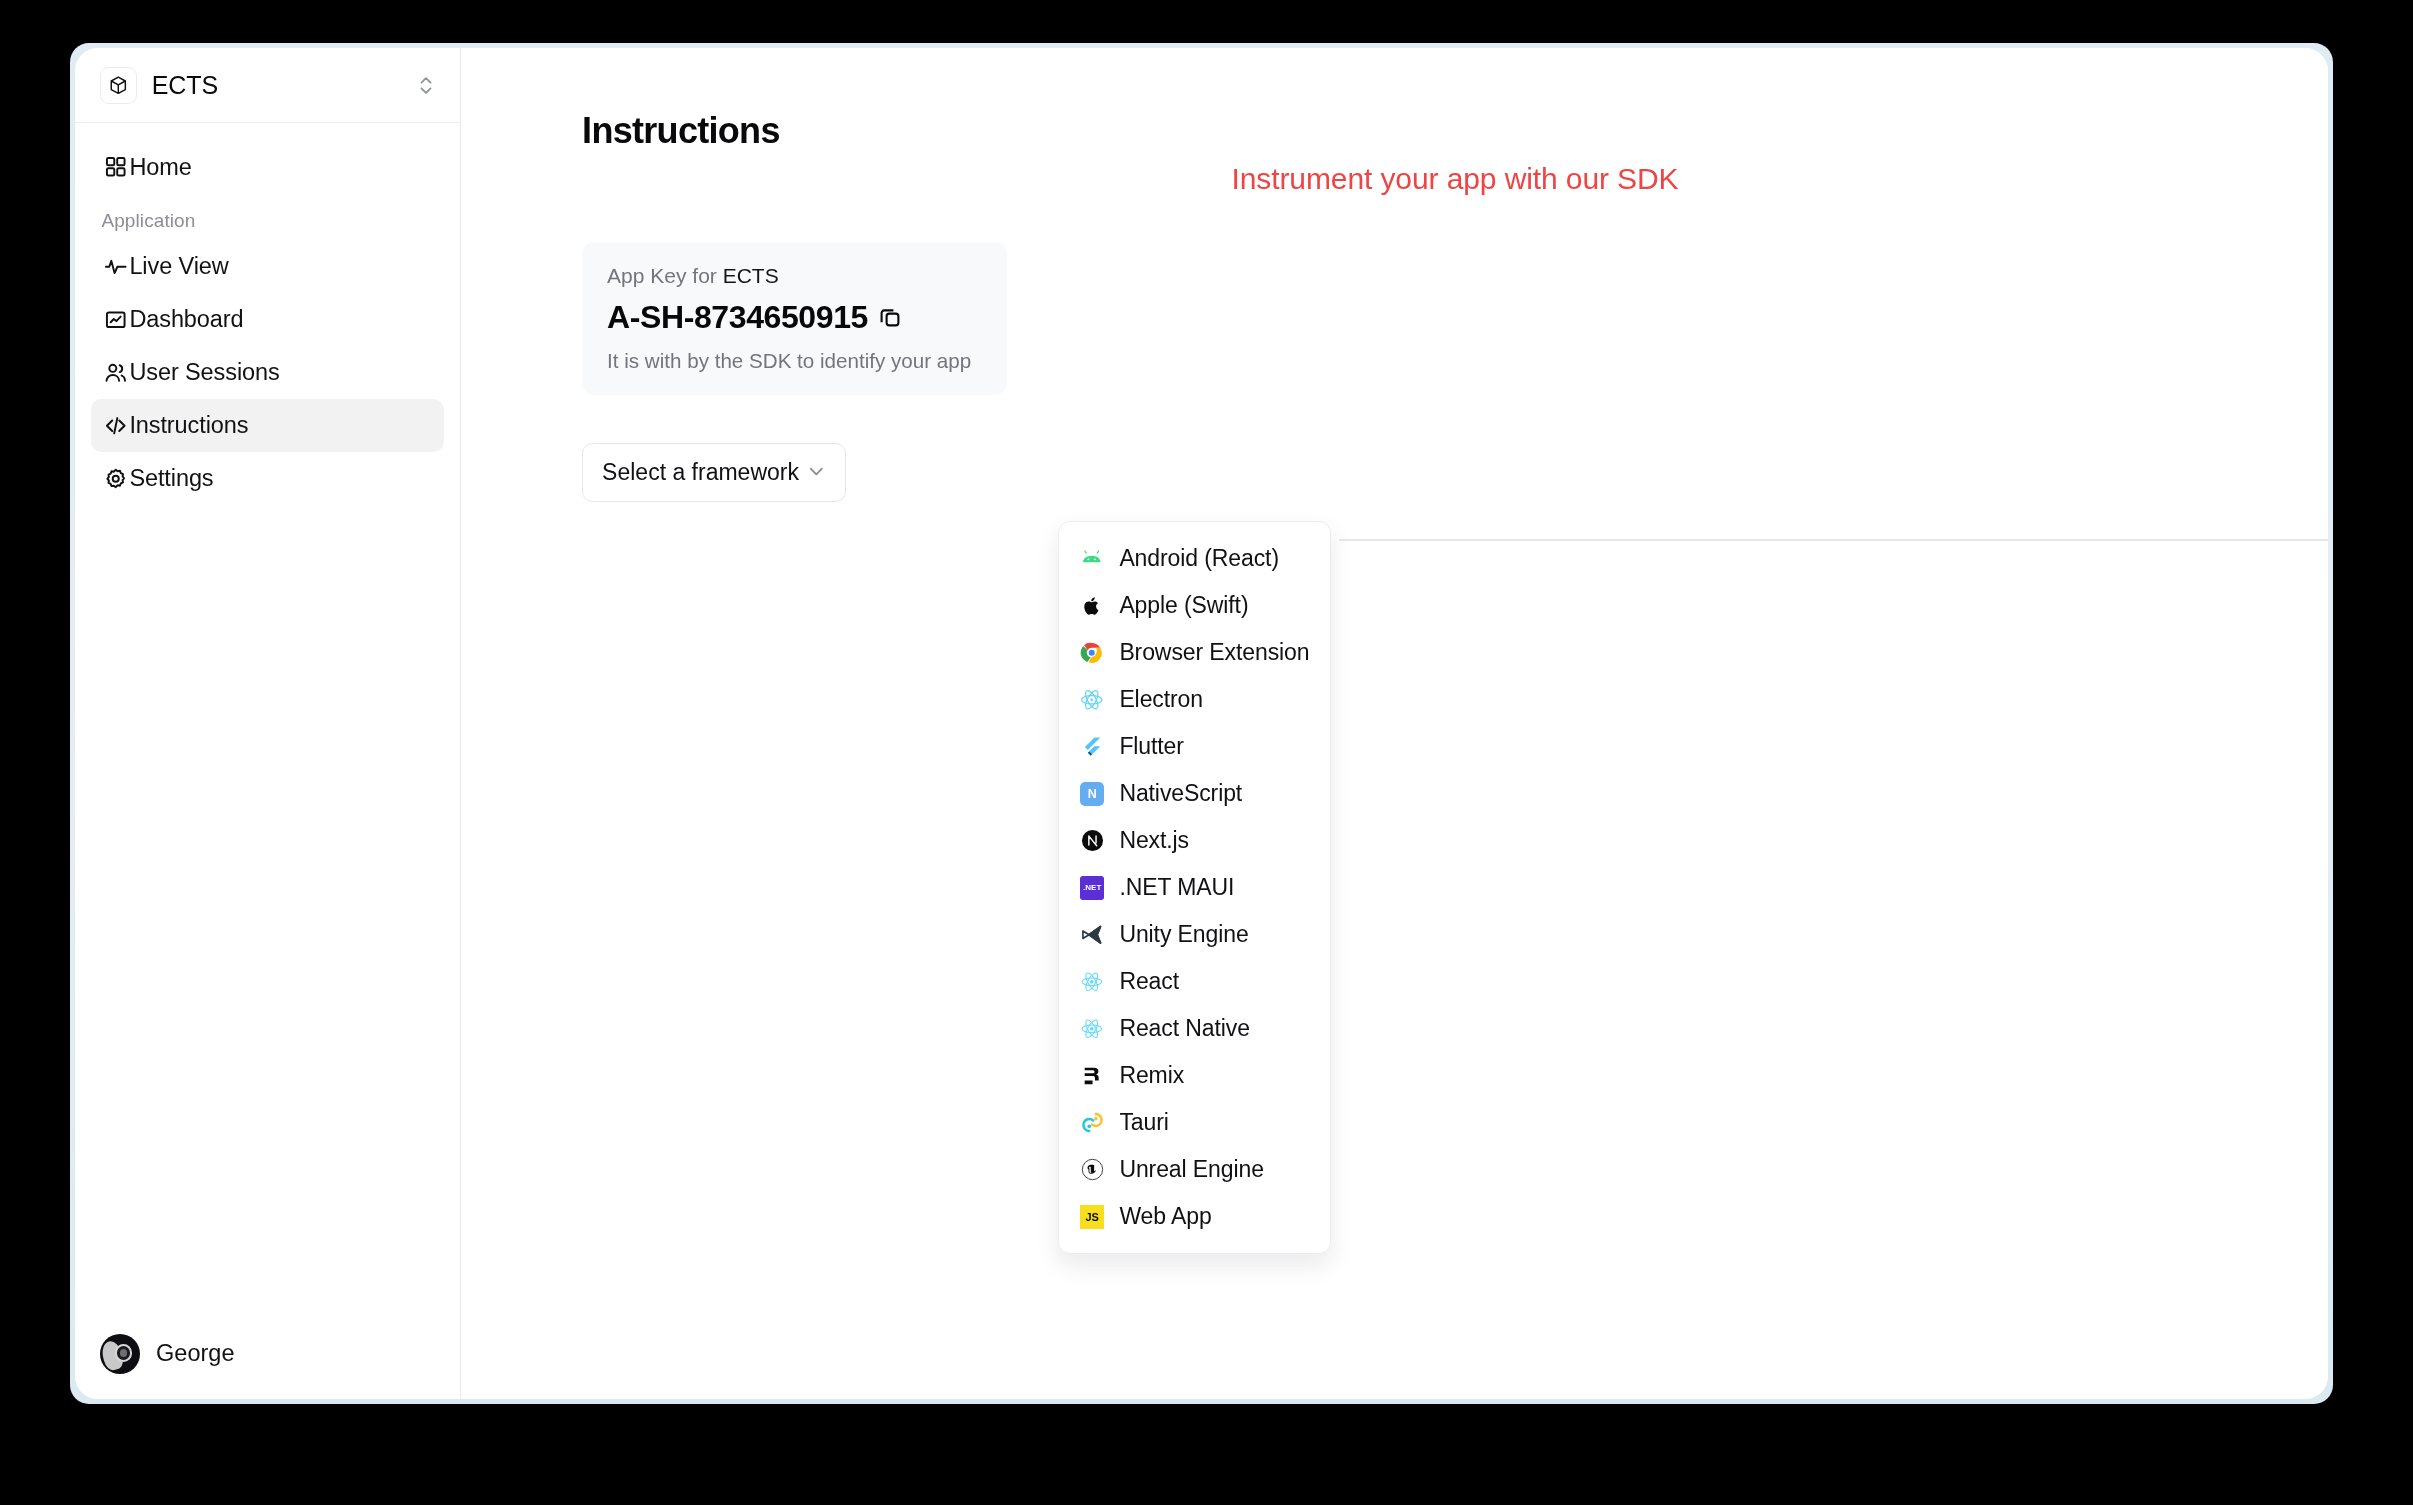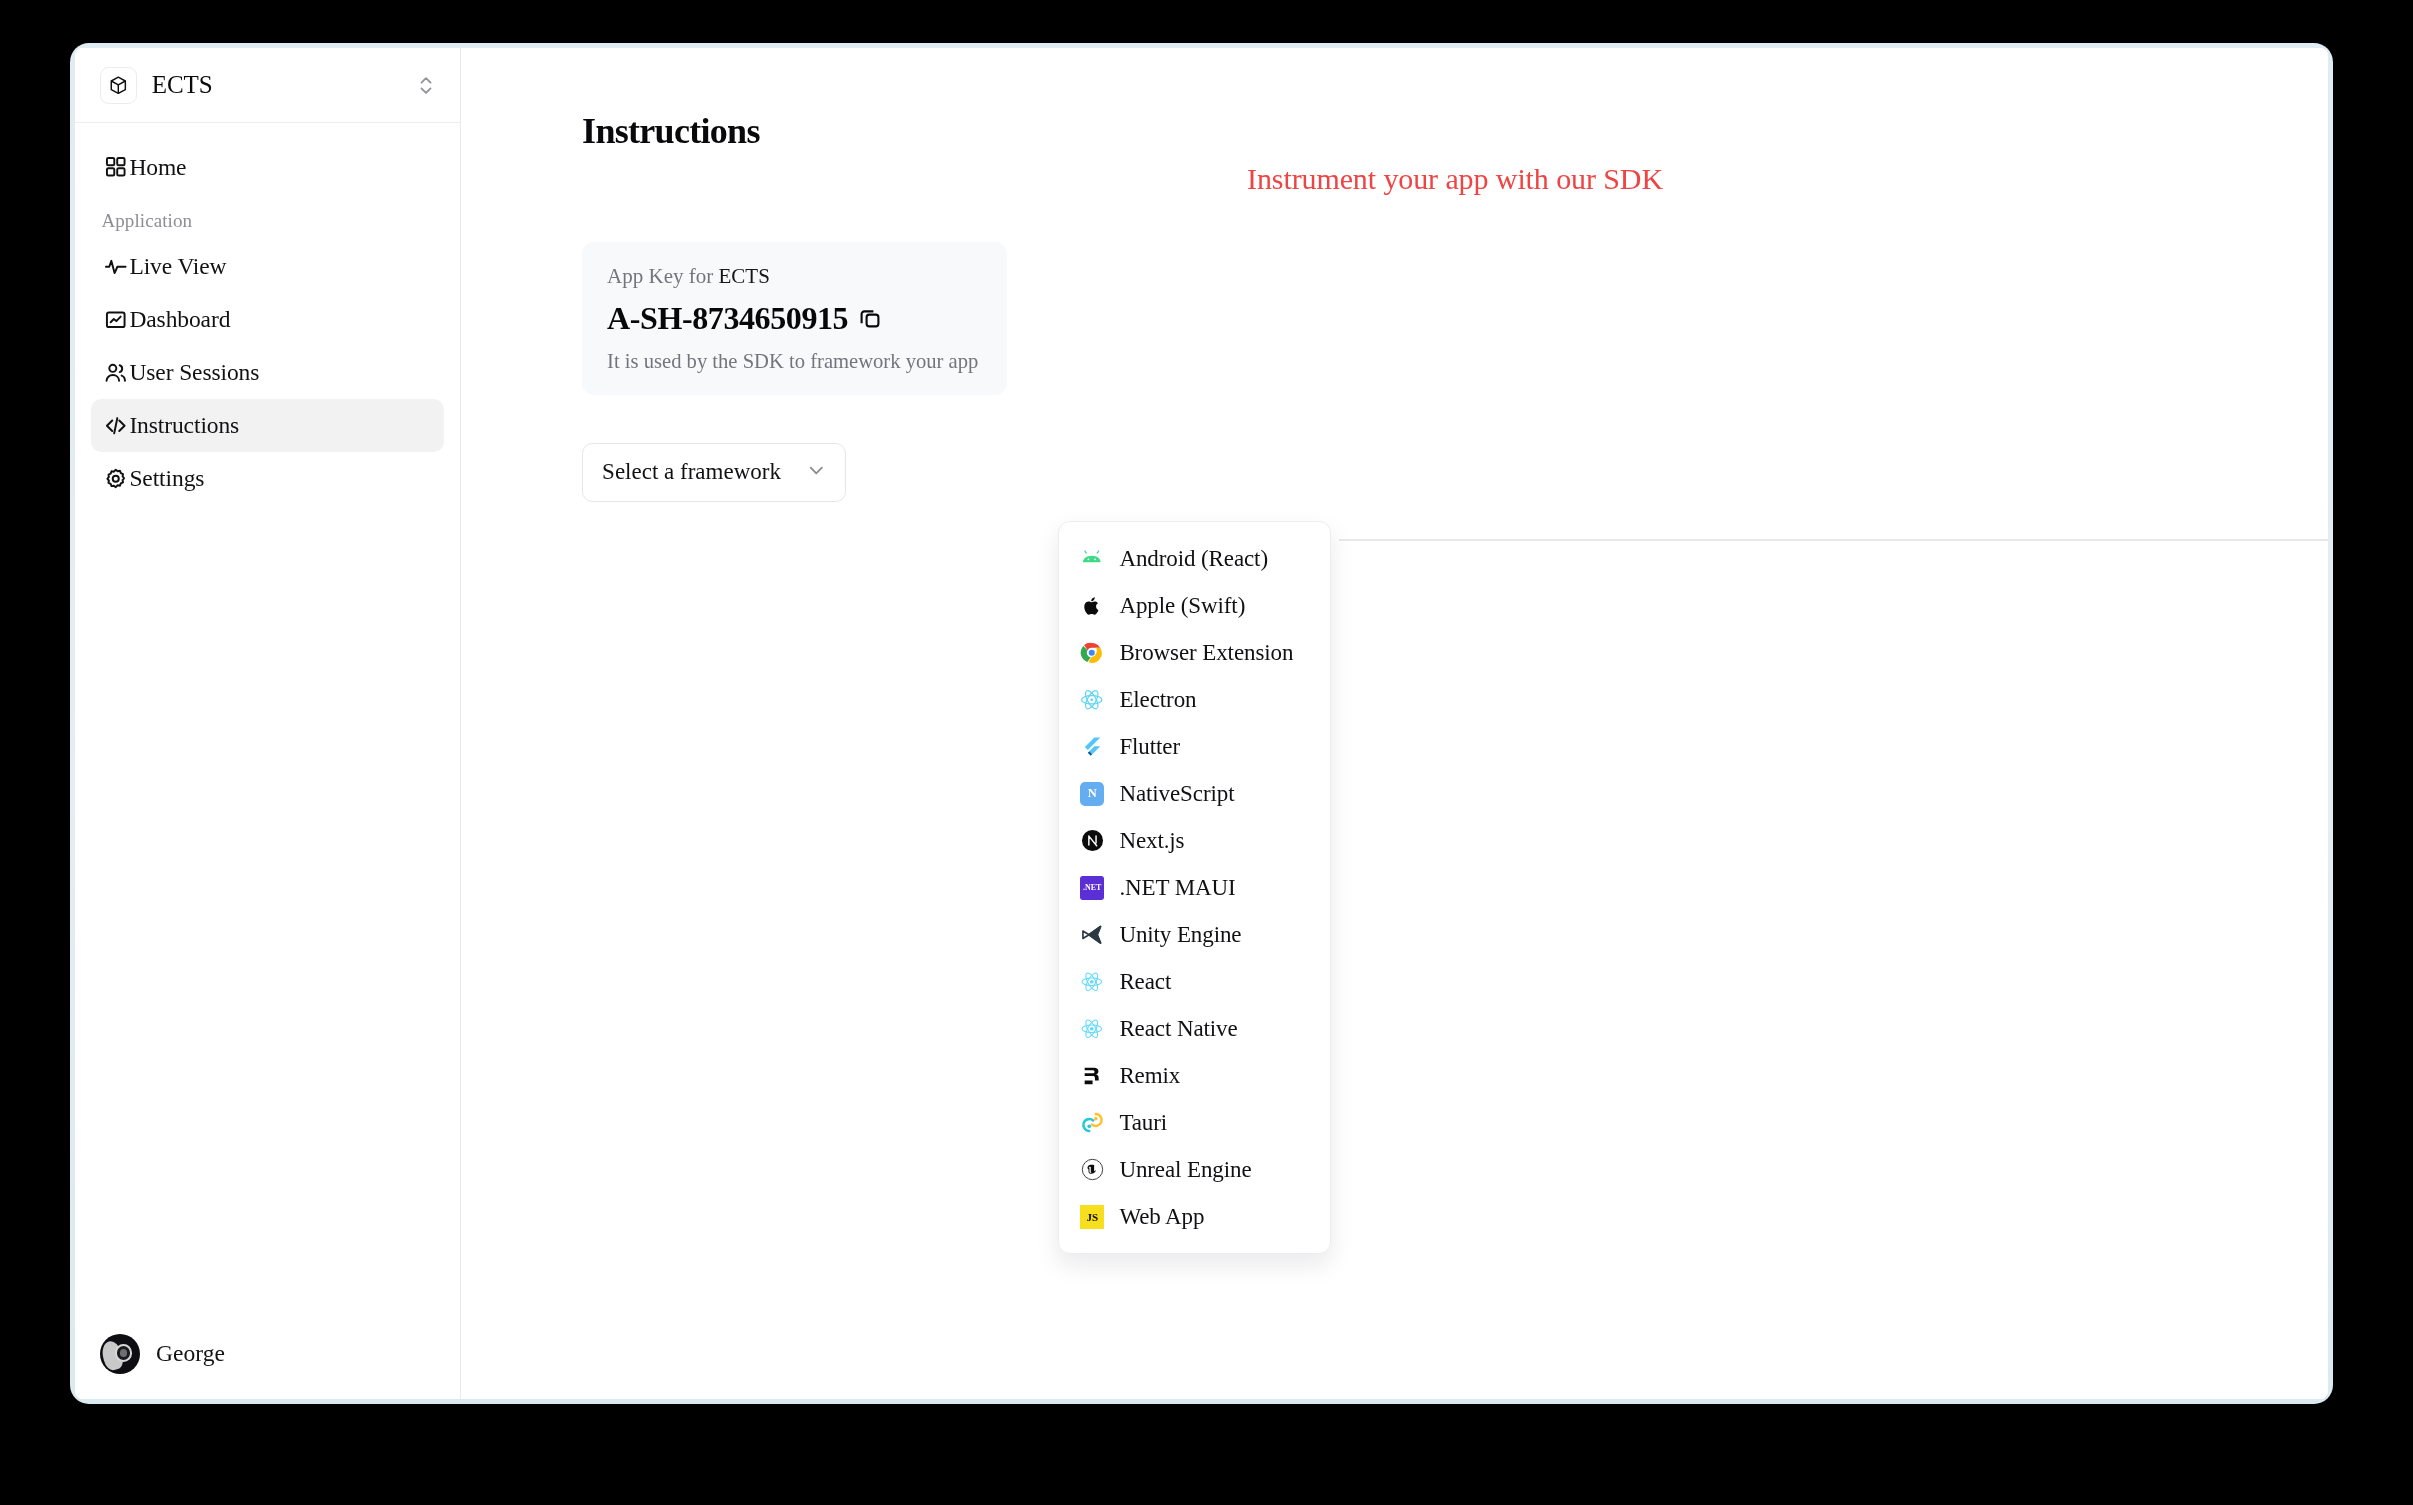--- a/index.html
+++ b/index.html
@@ -15,25 +15,24 @@
     position: absolute;
     left: 70px; top: 43px;
     width: 2263px; height: 1361px;
     background: linear-gradient(180deg,#dfecf3 0%, #e2eef4 55%, #dbe9f1 100%);
     border-radius: 19px;
     padding: 5.1px;
   }
   #app-window {
     width: 100%; height: 100%;
     background: #ffffff;
-    border-radius: 8px;
+    border-radius: 23px;
     overflow: hidden;
     display: flex;
     position: relative;
-    font-family: Liberation Serif, serif;
   }
 
   
   #sidebar {
     width: 386px;
     height: 100%;
     border-right: 1.5px solid #e9e9ec;
     display: flex;
     flex-direction: column;
     background: #fff;
@@ -304,21 +303,21 @@
       </div>
       <div class="appkey-value-row">
         <span class="appkey-value">A-SH-8734650915</span>
         <span class="copy-btn">
           <svg width="24" height="24" viewBox="0 0 24 24" fill="none" stroke="#09090b" stroke-width="2.1" stroke-linejoin="round">
             <rect x="8.6" y="8.6" width="11.8" height="11.8" rx="2.6"></rect>
             <path d="M15.4 5.4H6.2a2.6 2.6 0 0 0-2.6 2.6v9.2"></path>
           </svg>
         </span>
       </div>
-      <div class="appkey-hint">It is used by the SDK to framework your app</div>
+      <div class="appkey-hint">It is with by the SDK to identify your app</div>
     </section>
 
     <div id="framework-select">
       <span class="sel-text">Select a framework</span>
       <span>
         <svg width="20.6" height="20.6" viewBox="0 0 24 24" fill="none" stroke="#8b8b93" stroke-width="2.1" stroke-linecap="round" stroke-linejoin="round">
           <path d="M5.5 9 12 15.5 18.5 9"></path>
         </svg>
       </span>
     </div>

